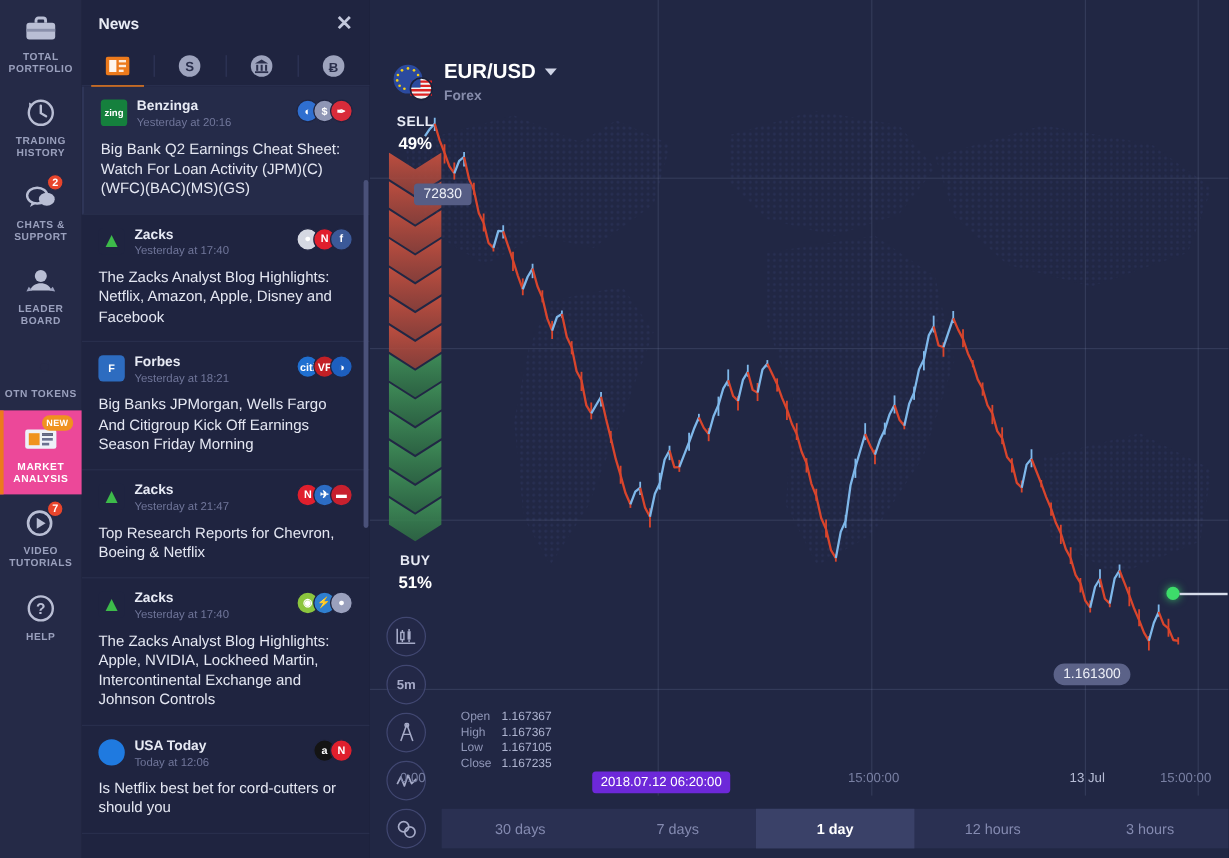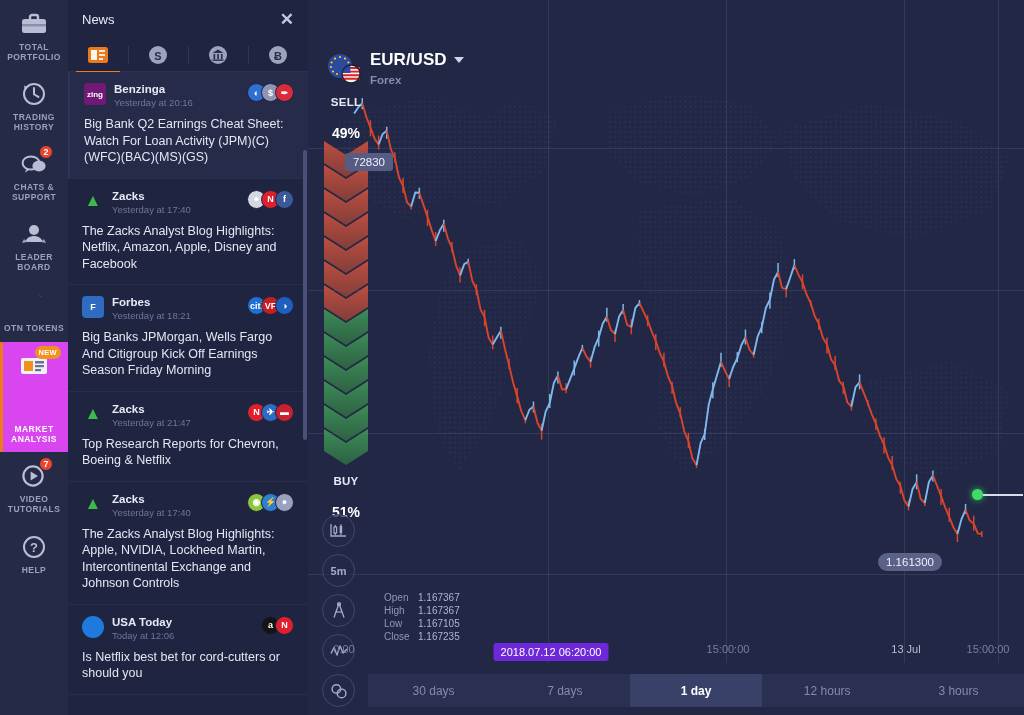--- a/index.html
+++ b/index.html
@@ -22,21 +22,21 @@
     z-index: 5;
   }
   .nav-item {
     position: relative;
     padding: 9px 2px 8px;
     display: flex; flex-direction: column;
     align-items: center; justify-content: center;
     cursor: pointer;
     min-height: 62px;
   }
-  .nav-item.active { background: #d946ef; gap: 40px; }
+  .nav-item.active { background: #ec4899; }
   .nav-item.active::before {
     content: ""; position: absolute; left: 0; top: 0; bottom: 0;
     width: 3px; background: #ec7a1c;
   }
   .nav-ico {
     position: relative;
     width: 30px; height: 30px;
     display: flex; align-items: center; justify-content: center;
     margin-bottom: 3px;
   }
@@ -77,21 +77,21 @@
     display: flex; flex-direction: column;
     position: relative;
     z-index: 4;
   }
   .news-head {
     height: 38px; flex: 0 0 38px;
     display: flex; align-items: center;
     padding: 0 14px;
     position: relative;
   }
-  .news-title { font-size: 13px; color: #e9ecf5; font-weight: 400; }
+  .news-title { font-size: 13px; color: #e9ecf5; font-weight: 700; }
   .news-close {
     margin-left: auto; color: #c3c8dc;
     font-size: 17px; line-height: 1; cursor: pointer; font-weight: 600;
   }
   .news-tabs {
     height: 34px; flex: 0 0 34px;
     display: flex; align-items: center;
     border-bottom: 1px solid #2b3152;
     position: relative;
   }
@@ -192,21 +192,21 @@
   }
   .sym-type { font-size: 11.5px; color: #868cab; margin-top: 1px; font-weight: 600; }
 
   
   .sent {
     position: absolute; left: 16px; top: 96px;
     width: 44px; z-index: 3;
     display: flex; flex-direction: column; align-items: center;
   }
   .sent-lab { font-size: 11.5px; font-weight: 700; color: #e7eaf4; letter-spacing: .3px; }
-  .sent-val { font-size: 14px; font-weight: 700; color: #fff; margin-top: 17px; }
+  .sent-val { font-size: 14px; font-weight: 700; color: #fff; margin-top: 3px; }
   .chev-wrap { width: 44px; }
 
   .tools {
     position: absolute; left: 14px; bottom: 8px;
     display: flex; flex-direction: column; gap: 7px;
     z-index: 3;
   }
   .tool {
     width: 33px; height: 33px; border-radius: 50%;
     border: 1px solid #414771;
@@ -421,21 +421,21 @@
               <circle cx="10" cy="10" r="9" fill="#9da3bd"></circle>
               <text x="10" y="14.6" font-size="11" font-weight="700" font-family="Liberation Sans" fill="#2a2f4c" text-anchor="middle">Ƀ</text>
             </svg>
         </span>
       </div>
     </div>
 
     <div class="news-list">
       <div class="news-item first">
           <div class="ni-top">
-            <div class="ni-avatar" style="background: #701a75; font-size: 8px; border-radius: 3px;">zing</div>
+            <div class="ni-avatar" style="background: #15803d; font-size: 8px; border-radius: 3px;">zing</div>
             <div class="ni-meta">
               <div class="ni-src">Benzinga</div>
               <div class="ni-time">Yesterday at 20:16</div>
             </div>
             <div class="ni-tags">
               <span class="tag" style="background: rgb(47, 111, 208);">◐</span>
               <span class="tag" style="background: rgb(143, 150, 181);">$</span>
               <span class="tag" style="background: rgb(217, 43, 58);">✒</span>
             </div>
           </div>

